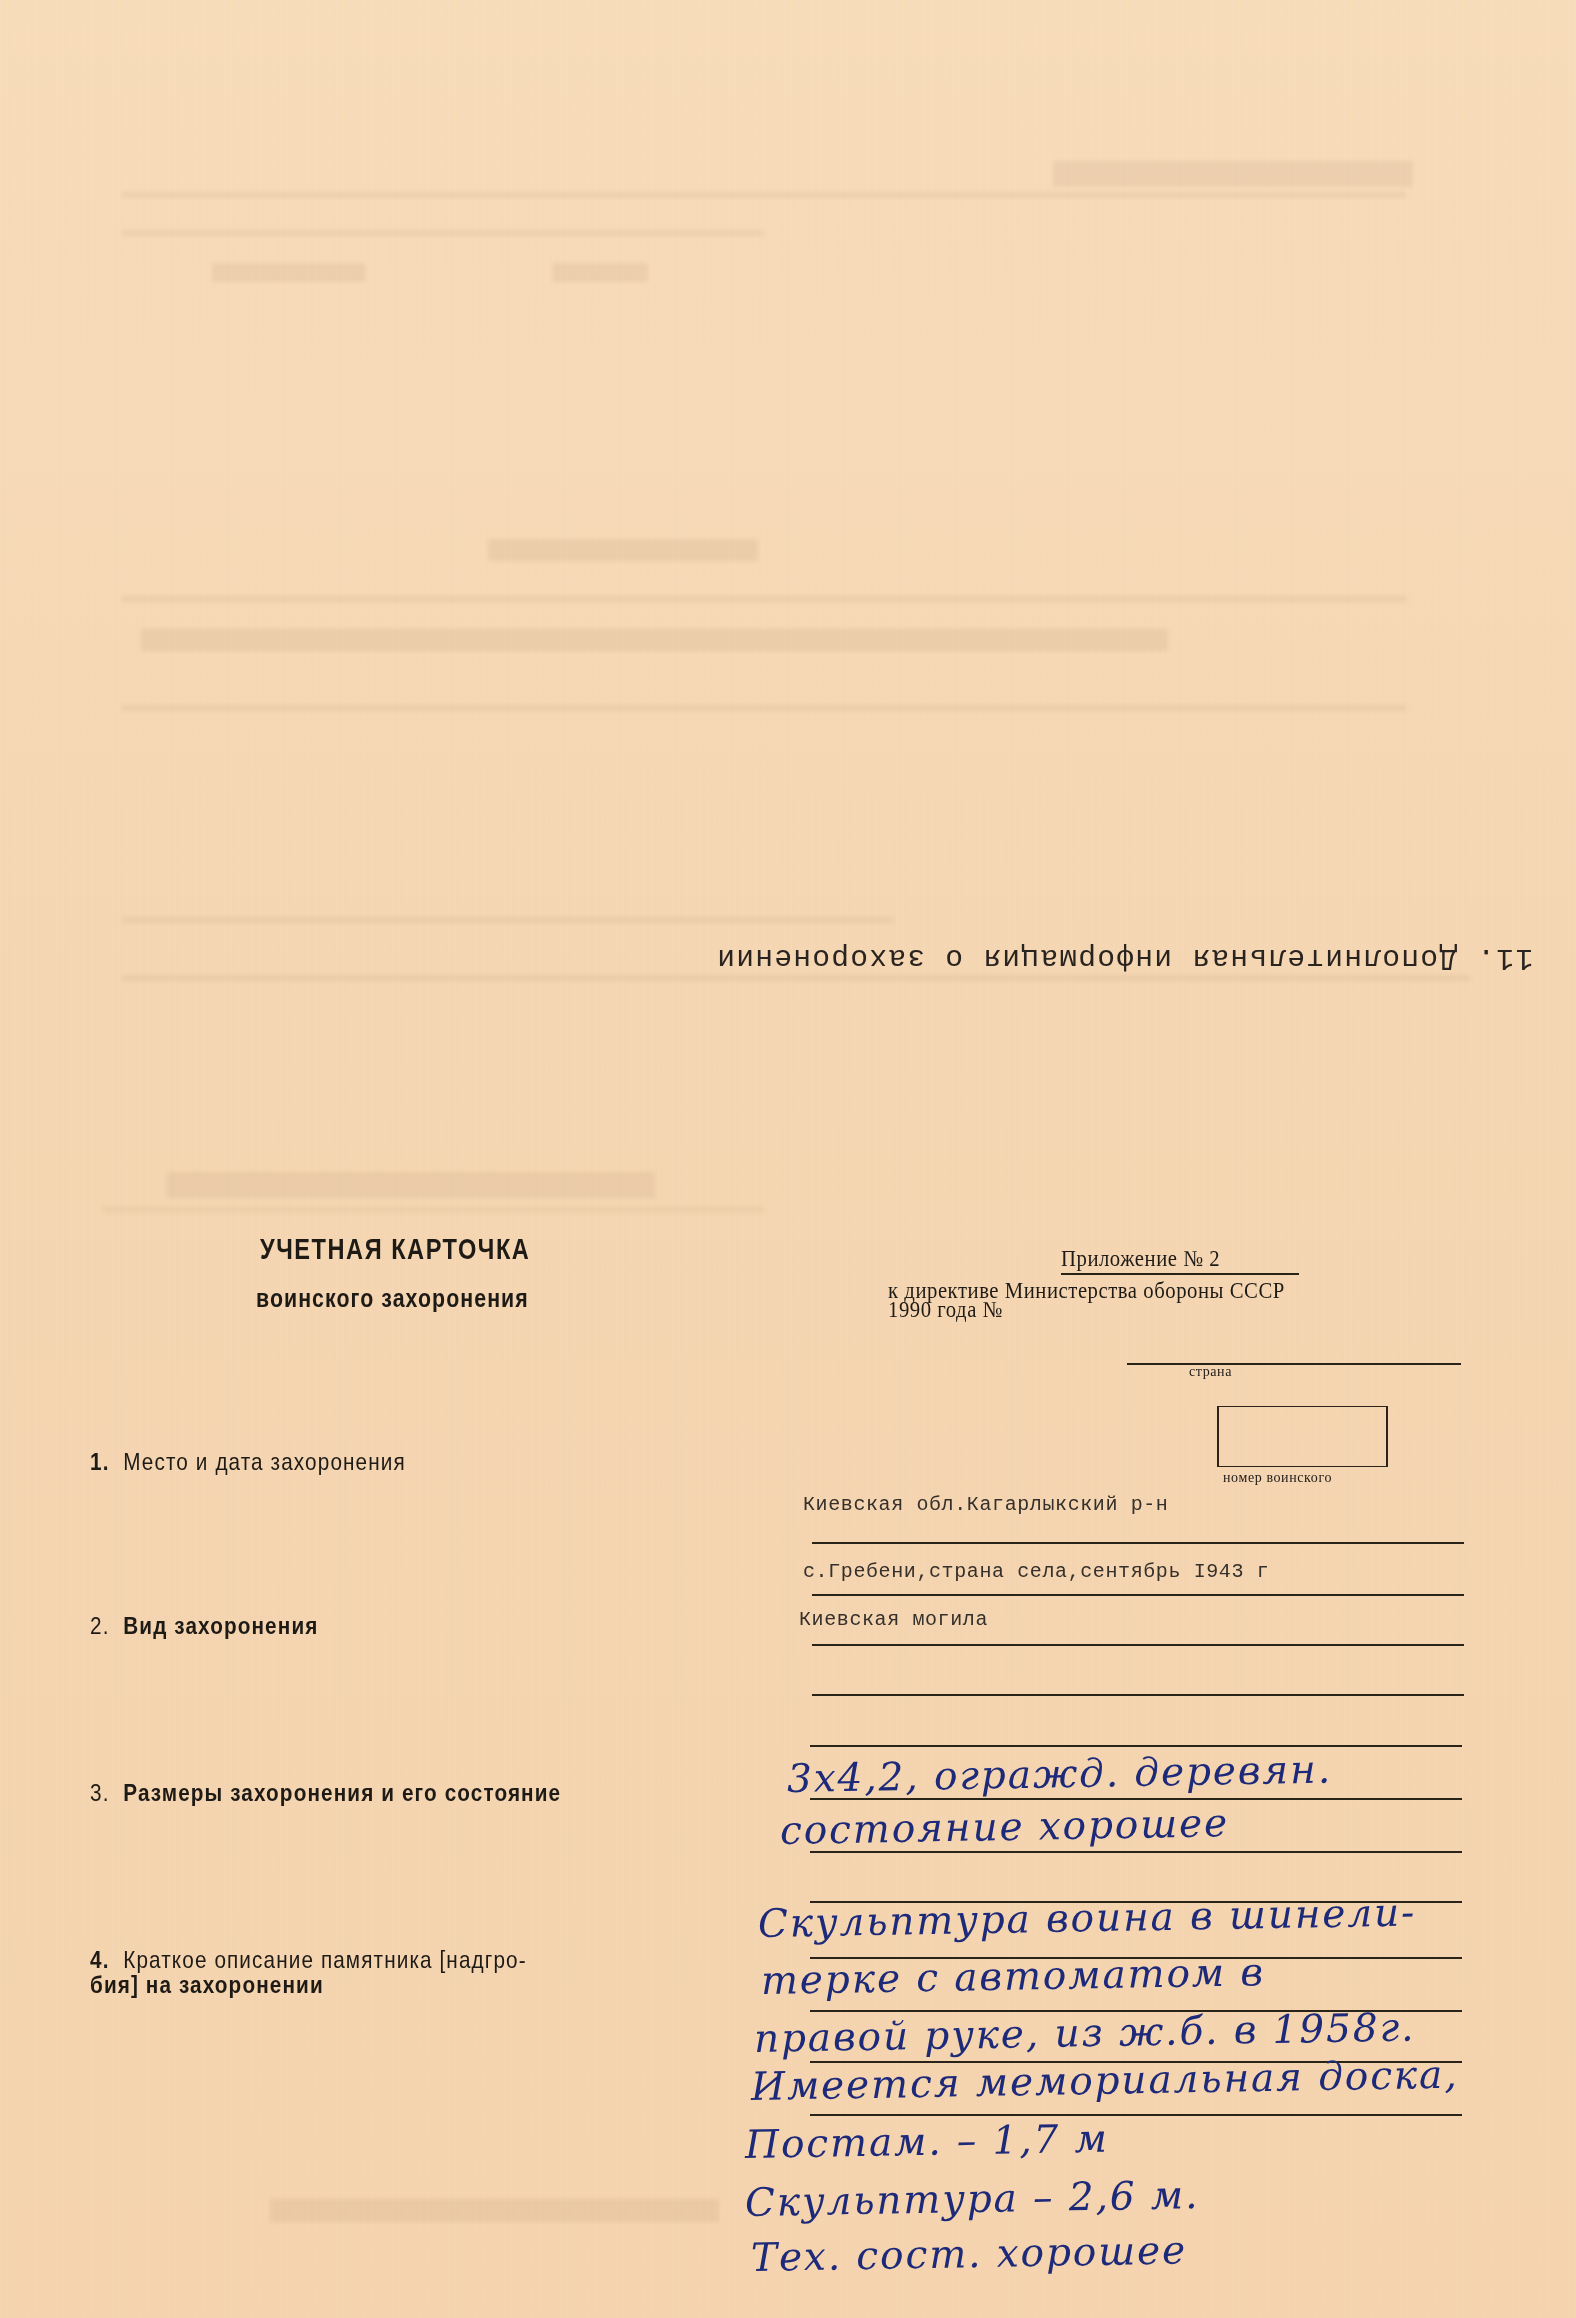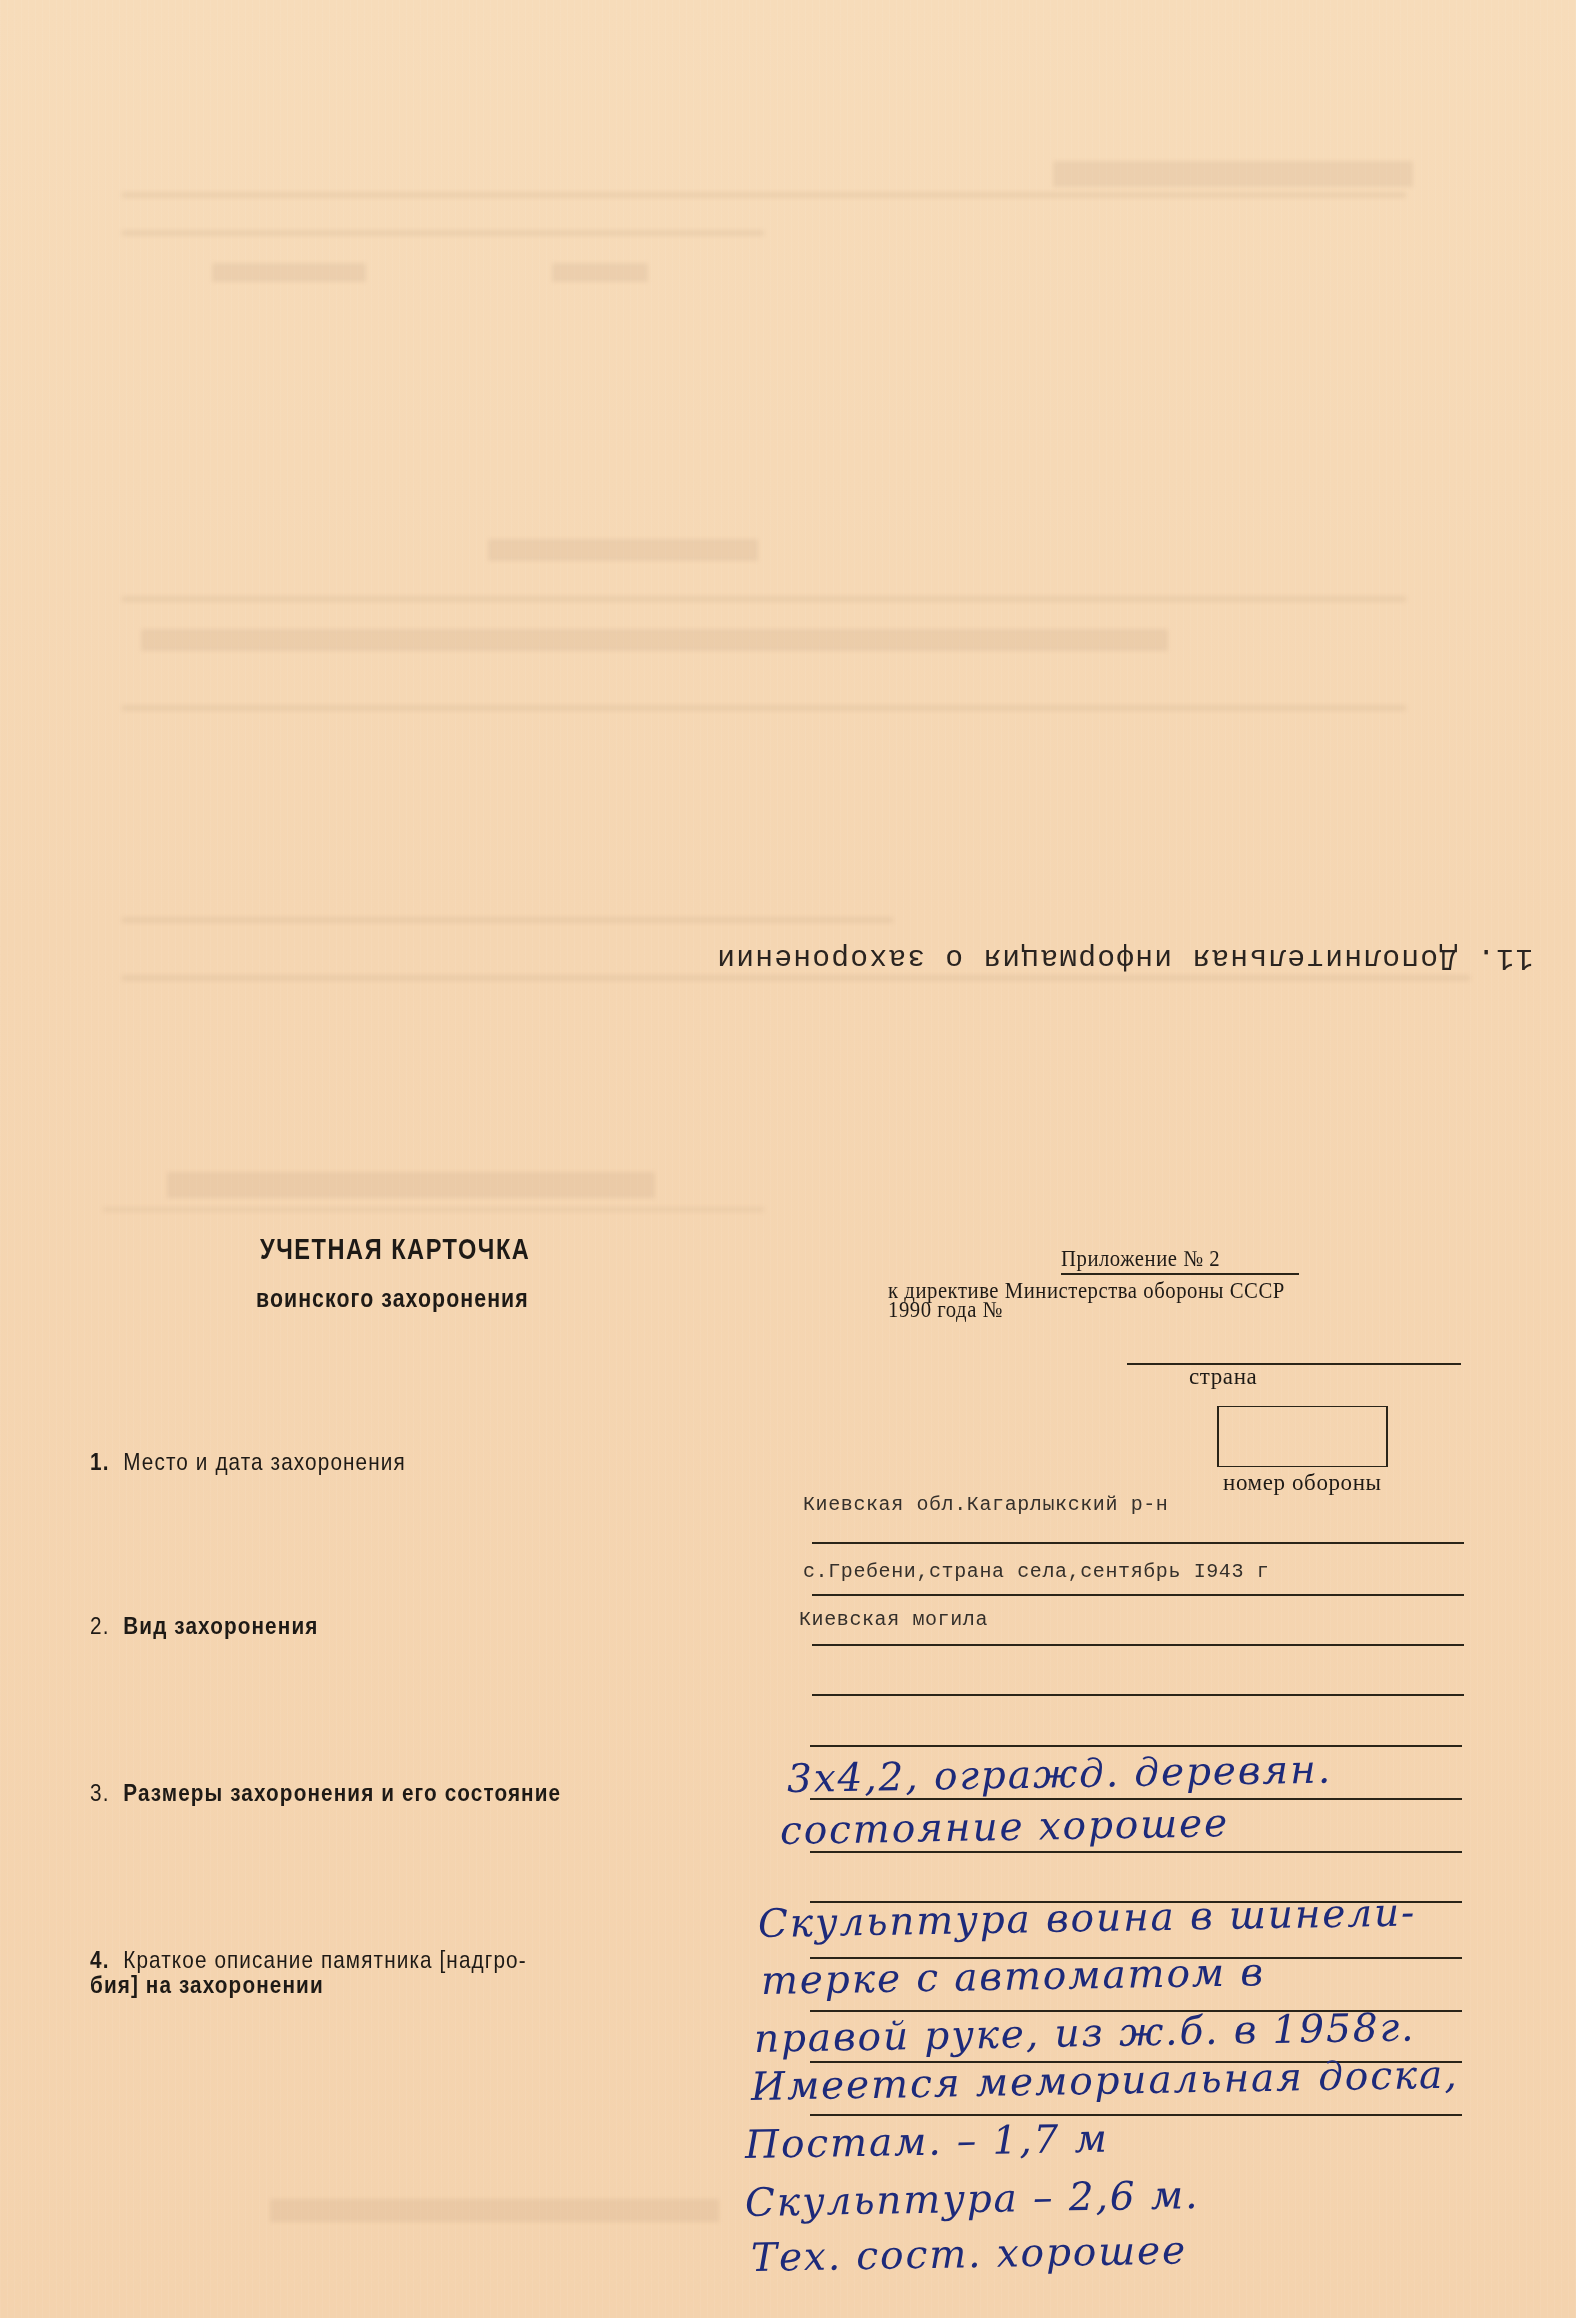--- a/index.html
+++ b/index.html
@@ -21,21 +21,21 @@
   .flip { position: absolute; transform: rotate(180deg); transform-origin: center; font-family: "Liberation Mono", monospace; font-size: 29.5px; letter-spacing: 1.3px; white-space: nowrap; color: #2a2420; }
   .abs { position: absolute; white-space: nowrap; }
   .title1 { font-family: "Liberation Sans Narrow", "Liberation Sans", sans-serif; font-weight: bold; font-size: 29.5px; letter-spacing: 1.9px; transform: scaleX(0.8); transform-origin: left; }
   .title2 { font-family: "Liberation Sans", sans-serif; font-weight: bold; font-size: 26px; letter-spacing: 1.3px; transform: scaleX(0.82); transform-origin: left; }
   .label { font-family: "Liberation Sans", sans-serif; font-size: 24.4px; transform: scaleX(0.85); transform-origin: left; letter-spacing: 1.3px; }
   .appendix { font-family: "Liberation Serif", serif; font-size: 23px; letter-spacing: 0.6px; transform: scaleX(0.9); transform-origin: left; }
   .typed { font-family: "Liberation Mono", "DejaVu Sans Mono", monospace; font-size: 20px; color: #35302b; letter-spacing: 0.6px; }
   .hand { font-family: "DejaVu Serif", serif; font-style: italic; color: #1d2a7a; font-size: 39px; letter-spacing: 1.9px; transform: rotate(-1deg); transform-origin: left; }
   .rule { position: absolute; height: 2.6px; background: #2a2418; }
   .box { position: absolute; border: 2.6px solid #2a2418; }
-  .small { font-family: "Liberation Serif", serif; font-size: 23px; letter-spacing: 0.6px; text-align: right; }
+  .small { font-family: "Liberation Serif", serif; font-size: 14px; letter-spacing: 0.6px; text-align: right; }
 </style>
 </head>
 <body>
 
 <div class="paper"></div>
 
 <div class="bleed" style="left:1053px;top:161px;width:360px;height:26px;"></div>
 <div class="fold" style="left:122px;top:193px;width:1284px;"></div>
 <div class="bleed" style="left:212px;top:263px;width:154px;height:19px;"></div>
 <div class="bleed" style="left:552px;top:263px;width:96px;height:19px;"></div>
@@ -59,21 +59,21 @@
 <div class="abs appendix" style="left:1061px;top:1246px;">Приложение № 2</div>
 <div class="rule" style="left:1061px;top:1273px;width:238px;height:1.9px;"></div>
 <div class="abs appendix" style="left:888px;top:1278px;">к директиве Министерства обороны СССР</div>
 <div class="abs appendix" style="left:888px;top:1297px;">1990 года №</div>
 
 <div class="rule" style="left:1127px;top:1363px;width:334px;height:1.9px;"></div>
 <div class="abs small" style="left:1189px;top:1364px;">страна</div>
 <div class="abs" style="left:1194px;top:1336px;"></div>
 
 <div class="box" style="left:1217px;top:1406px;width:167px;height:59px;border-top-width:1.9px;border-bottom-width:1.9px;"></div>
-<div class="abs small" style="left:1223px;top:1470px;">номер обороны</div>
+<div class="abs small" style="left:1223px;top:1470px;">номер воинского</div>
 
 <div class="abs label" style="left:90px;top:1448px;">
   <span style="font-weight:bold;">1.</span>&nbsp;&nbsp;<span>Место и дата захоронения</span>
 </div>
 <div class="abs label" style="left:90px;top:1612px;">
   <span>2.</span>&nbsp;&nbsp;<span style="font-weight:bold;">Вид захоронения</span>
 </div>
 <div class="abs label" style="left:90px;top:1779px;">
   <span>3.</span>&nbsp;&nbsp;<span style="font-weight:bold;">Размеры захоронения и его состояние</span>
 </div>

